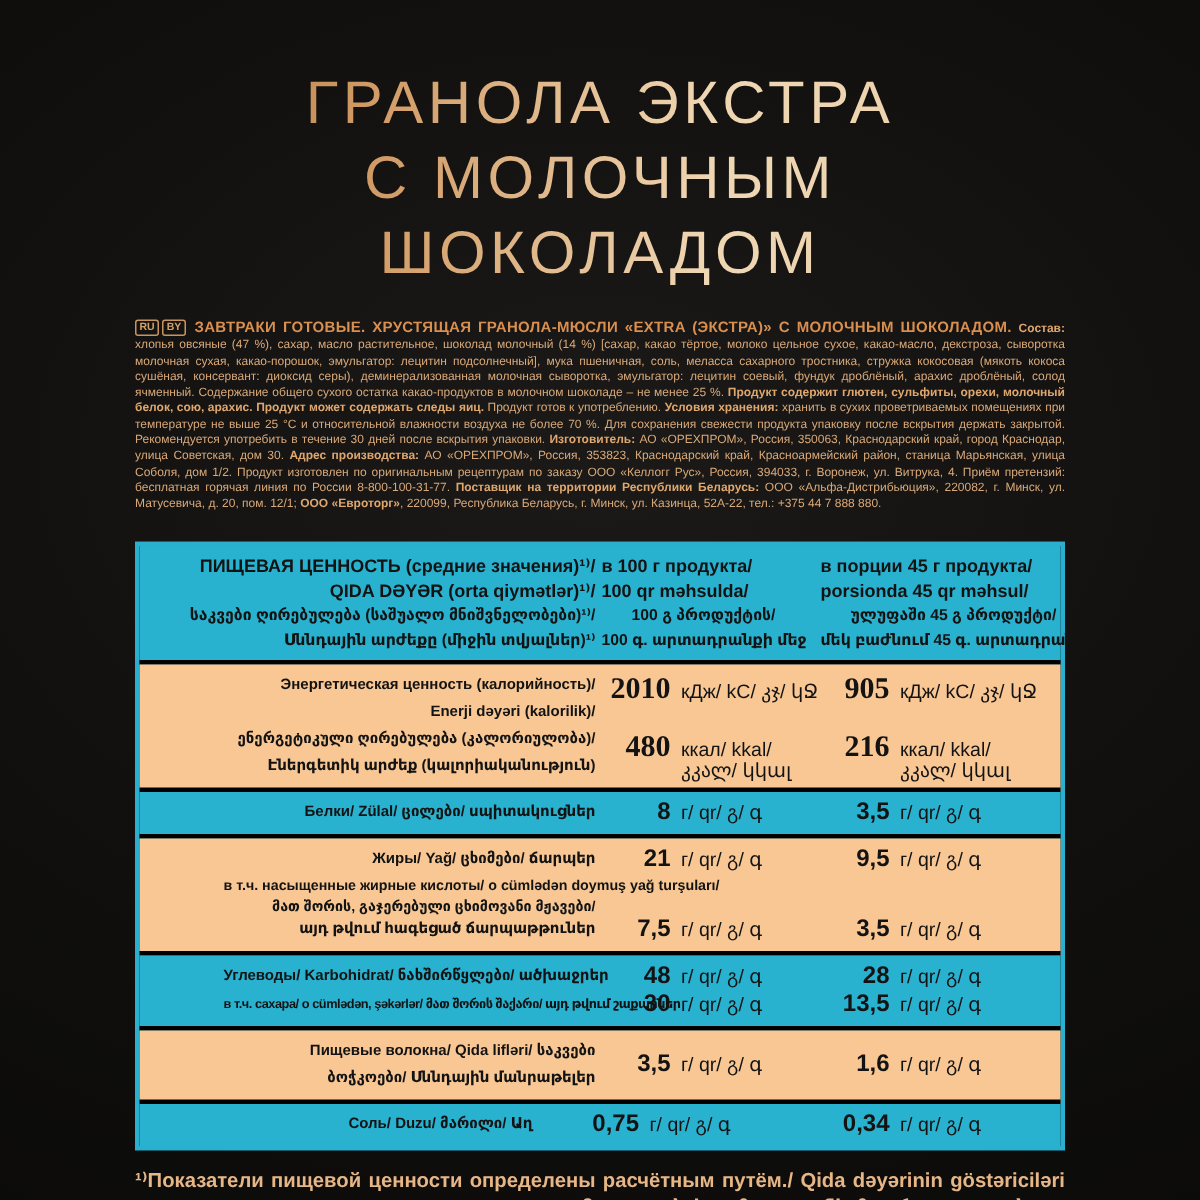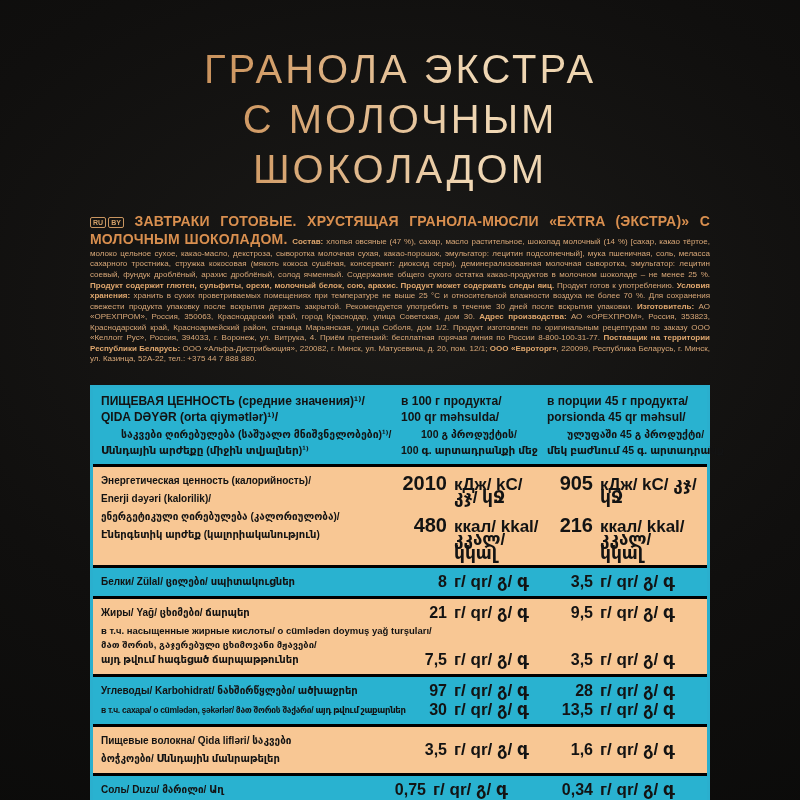--- a/index.html
+++ b/index.html
@@ -13,48 +13,48 @@
   .title{margin:0;text-align:center;font-weight:400;font-size:40px;line-height:50px;letter-spacing:3px;}
   .title-line{display:block;
       background:linear-gradient(97deg,#b37944 0%,#d39e69 28%,#f0d7b4 62%,#ead0a9 100%);
       -webkit-background-clip:text;background-clip:text;
       color:#e8cba0;-webkit-text-fill-color:transparent;}
 
   
   .info{margin:18px 0 0;color:#d9a878;font-size:8px;line-height:1.32;text-align:justify;}
   .badge{display:inline-block;border:1px solid #c89560;border-radius:2px;padding:0 2px;
          font-size:7px;line-height:9px;font-weight:bold;color:#d3a068;margin-right:2px;vertical-align:1px;}
-  .info-heading{font-weight:bold;font-size:14px;color:#d98f4f;letter-spacing:.2px;}
+  .info-heading{font-weight:bold;font-size:10px;color:#d98f4f;letter-spacing:.2px;}
   .info .b{font-weight:bold;color:#dfa76e;}
   .info .n{font-weight:normal;}
 
   
   .ntable{margin-top:20px;border:3px solid #2aafce;background:#000;color:#131313;}
   .row{display:flex;padding:5px 8px 5px 8px;border-bottom:3px solid #000;}
   .row:last-child{border-bottom:none;gap:21px;}
   .row.teal{background:#29b2d0;}
   .row.orange{background:#f8c794;}
-  .col-l{flex:1;min-width:0;padding-right:4px;}
+  .col-l{flex:1;min-width:0;padding-right:4px;text-align:right;}
   .col-v{width:146px;flex-shrink:0;display:flex;flex-direction:column;}
   .col-v.v45{width:152px;}
   .hl{display:block;font-weight:bold;font-size:12px;line-height:16.5px;white-space:nowrap;}
   .hl.ge{font-size:10.5px;padding-left:20px;}
   .hl.am{font-size:10.5px;}
   .lbl{font-weight:bold;font-size:10px;line-height:18px;white-space:nowrap;display:block;}
   .lbl.ge{font-size:10px;}
   .sm{font-weight:bold;font-size:9.5px;line-height:13.5px;white-space:nowrap;display:block;}
   .sm.tight{font-size:8.5px;letter-spacing:-.3px;}
   .vg{display:flex;align-items:baseline;}
   .vg + .vg{margin-top:9px;}
   .num{width:46px;text-align:right;font-weight:bold;font-size:16px;margin-right:7px;flex-shrink:0;}
-  .num.big{font-size:20px;}
-  .unit{font-weight:bold;font-size:17px;line-height:13.5px;}
+  .num.big{font-size:20px;font-family:Liberation Serif, serif;}
+  .unit{font-weight:normal;font-size:13px;line-height:13.5px;}
   .unit .uline{display:block;}
   .col-stack{display:flex;flex-direction:column;justify-content:space-between;}
-  .subrow{display:flex;}
+  .subrow{display:flex;margin-left:48px;}
   .subrow .col-v{justify-content:flex-start;}
   .subrow.bottom{align-items:flex-end;margin-top:2px;}
   .row.center{align-items:center;}
   .row.center .col-v{justify-content:center;}
 
   
   .footnote{margin:10px 0 0;color:#e6b686;font-size:13.5px;line-height:19px;
             text-align:justify;font-weight:bold;}
 </style>
 </head>
@@ -188,21 +188,21 @@
         </div>
       </div>
 
       <div class="row teal" style="flex-direction:column;">
         <div class="subrow">
           <div class="col-l">
             <span class="lbl">Углеводы/ Karbohidrat/ ნახშირწყლები/ ածխաջրեր</span>
           </div>
           <div class="col-v">
             <div class="vg">
-              <span class="num">97</span>
+              <span class="num">48</span>
               <span class="unit">г/ qr/ გ/ գ</span>
             </div>
           </div>
           <div class="col-v v45">
             <div class="vg">
               <span class="num">28</span>
               <span class="unit">г/ qr/ გ/ գ</span>
             </div>
           </div>
         </div>

